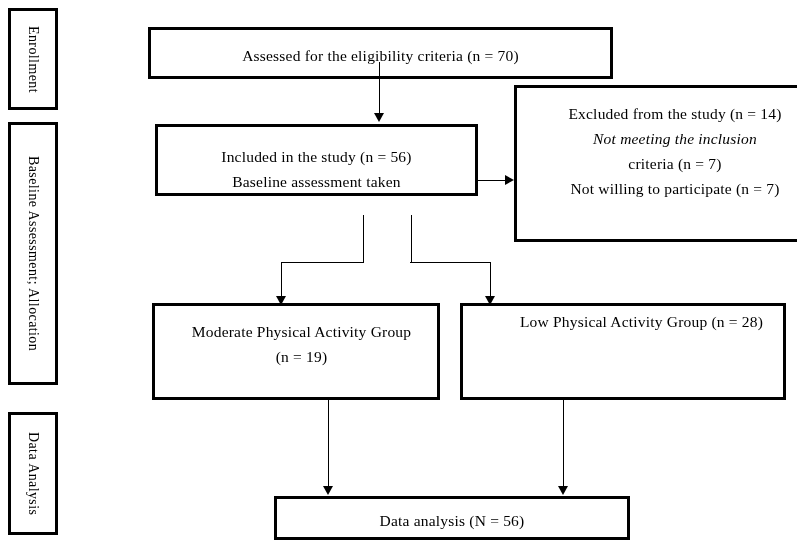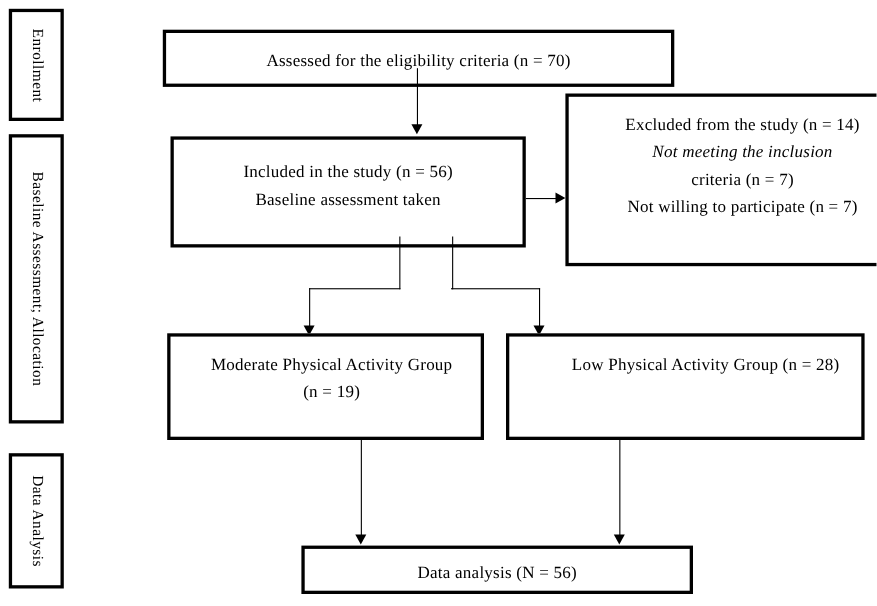--- a/index.html
+++ b/index.html
@@ -98,21 +98,21 @@
     <span class="stage-label">Data Analysis</span>
   </div>
 
   <div class="box" style="left:148px; top:10px; width:465px; height:52px;margin-top:17px;">
     <div class="box-text center" style="top:13px;">Assessed for the eligibility criteria (n = 70)</div>
   </div>
 
   <div class="vline" style="left:379px; top:62px; height:52px;"></div>
   <div class="arrow-down" style="left:373.5px; top:113px;"></div>
 
-  <div class="box" style="left:155px; top:124px; width:323px; height:101px;">
+  <div class="box" style="left:155px; top:124px; width:323px; height:72px;">
     <div class="box-text center" style="top:17px;">Included in the study (n = 56)</div>
     <div class="box-text center" style="top:42px;">Baseline assessment taken</div>
   </div>
 
   <div class="hline" style="left:478px; top:180px; width:29px;"></div>
   <div class="arrow-right" style="left:505px; top:174.5px;"></div>
 
   <div class="box" style="left:514px; top:85px; width:322px; height:157px;padding-left:48px;">
     <div class="box-text center" style="top:13px;">Excluded from the study (n = 14)</div>
     <div class="box-text center" style="top:38px;font-style:italic;">Not meeting the inclusion</div>
@@ -129,21 +129,21 @@
   <div class="hline" style="left:410px; top:262px; width:81px;"></div>
   <div class="vline" style="left:490px; top:262px; height:38px;"></div>
   <div class="arrow-down" style="left:484.5px; top:296px;"></div>
 
   <div class="box" style="left:152px; top:303px; width:288px; height:97px;">
     <div class="box-text left" style="top:13px; padding-left:11px;">Moderate Physical Activity Group</div>
     <div class="box-text left" style="top:38px; padding-left:11px;">(n = 19)</div>
   </div>
 
   <div class="box" style="left:460px; top:303px; width:326px; height:97px;">
-    <div class="box-text left" style="top:13px; padding-left:22px;margin-left:15px;">Low Physical Activity Group (n = 28)</div>
+    <div class="box-text left" style="top:3px; padding-left:22px;margin-left:15px;">Low Physical Activity Group (n = 28)</div>
   </div>
 
   <div class="vline" style="left:328px; top:400px; height:88px;"></div>
   <div class="arrow-down" style="left:322.5px; top:486px;"></div>
 
   <div class="vline" style="left:563px; top:400px; height:88px;"></div>
   <div class="arrow-down" style="left:557.5px; top:486px;"></div>
 
   <div class="box" style="left:274px; top:496px; width:356px; height:44px;">
     <div class="box-text left" style="top:9px; ">Data analysis (N = 56)</div>

